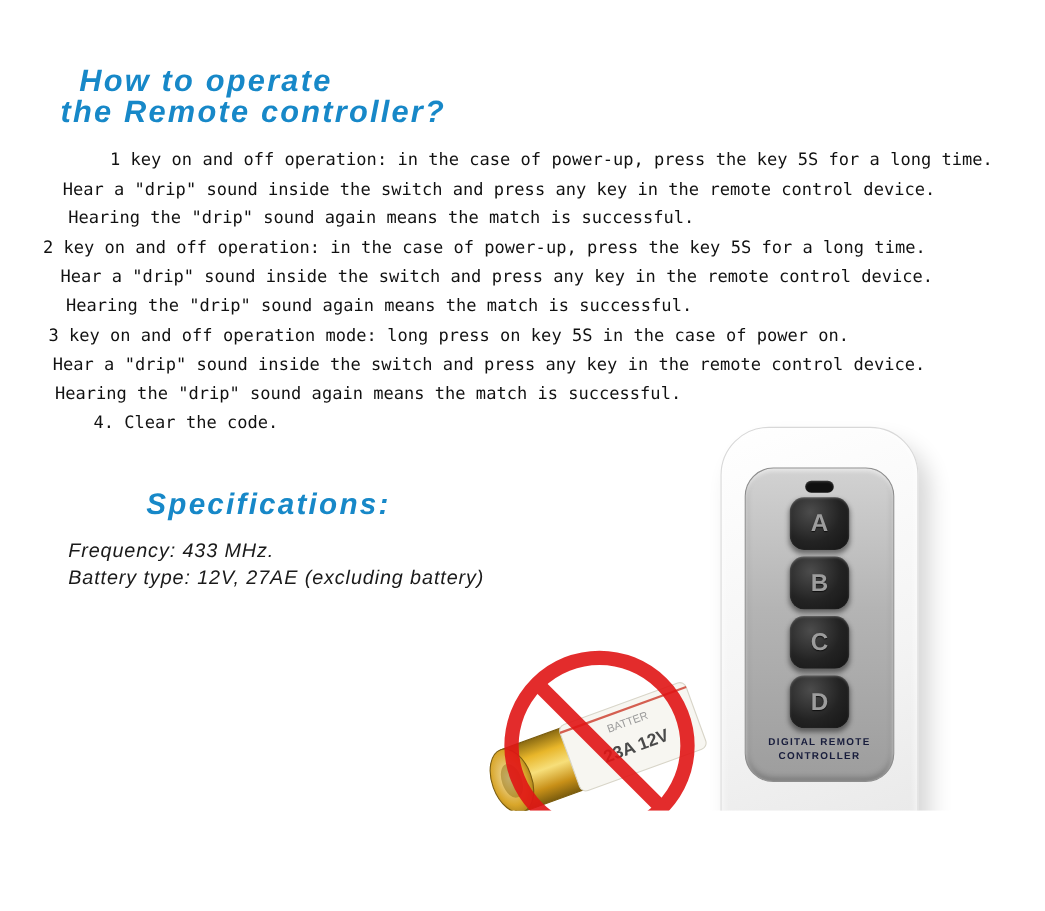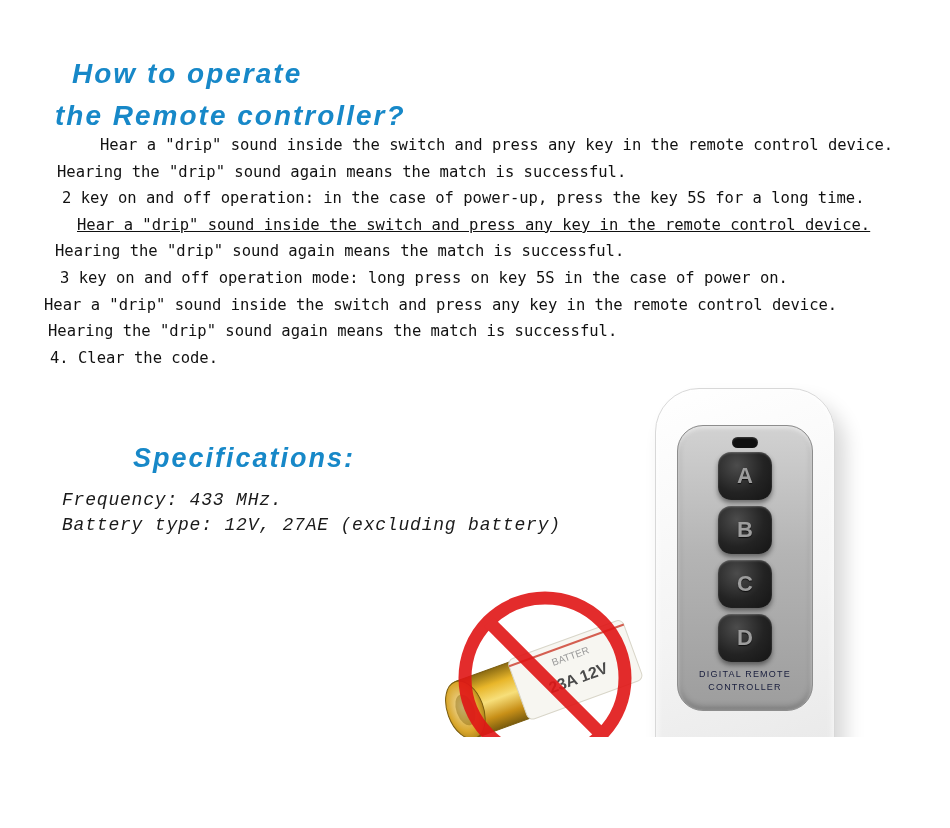--- a/index.html
+++ b/index.html
@@ -7,39 +7,39 @@
   .page {
     position:relative; width:950px; height:737px; background:#ffffff;
     overflow:hidden; font-family:"DejaVu Sans Mono", monospace; color:#141414;
   }
   
   .h-blue {
     position:absolute; font-family:"Liberation Sans", sans-serif;
     font-weight:700; font-style:italic; color:#1788c8; letter-spacing:2px;
   }
   .h1a { left:72px;  top:58px;  font-size:28px; }
-  .h1b { left:55px;  top:100px;  font-size:28px; }
+  .h1b { left:55px;  top:86px;  font-size:28px; }
   .h2  { left:97px;  top:443px; font-size:27px;margin-left:36px; }
   
   .instructions { position:absolute; left:0; top:132px; width:950px; }
   .instr { font-size:15.5px; line-height:26.6px; white-space:nowrap; color:#111; }
   .instr:nth-child(1)  { padding-left:100px; }
   .instr:nth-child(2)  { padding-left:57px; }
   .instr:nth-child(3)  { padding-left:62px; }
-  .instr:nth-child(4)  { padding-left:77px;text-decoration:underline; }
+  .instr:nth-child(4)  { padding-left:39px; }
   .instr:nth-child(5)  { padding-left:55px; }
   .instr:nth-child(6)  { padding-left:60px; }
   .instr:nth-child(7)  { padding-left:44px; }
   .instr:nth-child(8)  { padding-left:48px; }
   .instr:nth-child(9)  { padding-left:50px; }
-  .instr:nth-child(10) { padding-left:109px;margin-left:36px; }
+  .instr:nth-child(10) { padding-left:85px; }
   .instr:nth-child(11) { padding-left:42px; }
   
   .specs { position:absolute; left:62px; top:488px; font-family:"Liberation Sans", sans-serif; }
-  .spec-line { font-size:18px; font-style:italic; letter-spacing:0.8px; line-height:24.5px; color:#1a1a1a;font-family:Liberation Mono, monospace; }
+  .spec-line { font-size:18px; font-style:italic; letter-spacing:0.8px; line-height:24.5px; color:#1a1a1a; }
   
   .remote-shadow {
     position:absolute; left:648px; top:766px; width:205px; height:36px;
     background:radial-gradient(ellipse at center, rgba(0,0,0,0.28), rgba(0,0,0,0) 70%);
     filter:blur(4px); z-index:0;
   }
   .remote {
     position:absolute; left:655px; top:388px; width:180px; height:396px; z-index:1;
     background:linear-gradient(160deg, #ffffff 0%, #f4f4f4 55%, #e7e7e7 100%);
     border:1px solid #d8d8d8; border-radius:44px;
@@ -63,35 +63,36 @@
     box-shadow: 0 3px 5px rgba(0,0,0,0.45), inset 0 1px 2px rgba(255,255,255,0.25);
     display:flex; align-items:center; justify-content:center;
   }
   .rbtn span {
     font-family:"Liberation Sans", sans-serif; font-weight:700; font-size:22px;
     color:#9d9d9d; text-shadow:0 1px 1px rgba(0,0,0,0.7);
   }
   .rbtn-a { top:26px; } .rbtn-b { top:80px; } .rbtn-c { top:134px; } .rbtn-d { top:188px; }
   .brand {
     position:absolute; left:0; top:242px; width:100%; text-align:center;
-    font-family:"Liberation Sans", sans-serif; font-weight:400; font-size:9px;
+    font-family:"Liberation Sans", sans-serif; font-weight:700; font-size:9px;
     letter-spacing:1.2px; color:#181d3c; line-height:13px;
   }
   
   .battery-wrap { position:absolute; left:425px; top:575px; width:250px; height:215px; }
 </style>
 </head>
 <body>
 
 <div class="page">
 
   <div class="h-blue h1a">How to operate</div>
   <div class="h-blue h1b">the Remote controller?</div>
 
   <div class="instructions">
+    <div class="instr">1 key on and off operation: in the case of power-up, press the key 5S for a long time.</div>
     <div class="instr">Hear a "drip" sound inside the switch and press any key in the remote control device.</div>
     <div class="instr">Hearing the "drip" sound again means the match is successful.</div>
     <div class="instr">2 key on and off operation: in the case of power-up, press the key 5S for a long time.</div>
     <div class="instr">Hear a "drip" sound inside the switch and press any key in the remote control device.</div>
     <div class="instr">Hearing the "drip" sound again means the match is successful.</div>
     <div class="instr">3 key on and off operation mode: long press on key 5S in the case of power on.</div>
     <div class="instr">Hear a "drip" sound inside the switch and press any key in the remote control device.</div>
     <div class="instr">Hearing the "drip" sound again means the match is successful.</div>
     <div class="instr">4. Clear the code.</div>
   </div>

